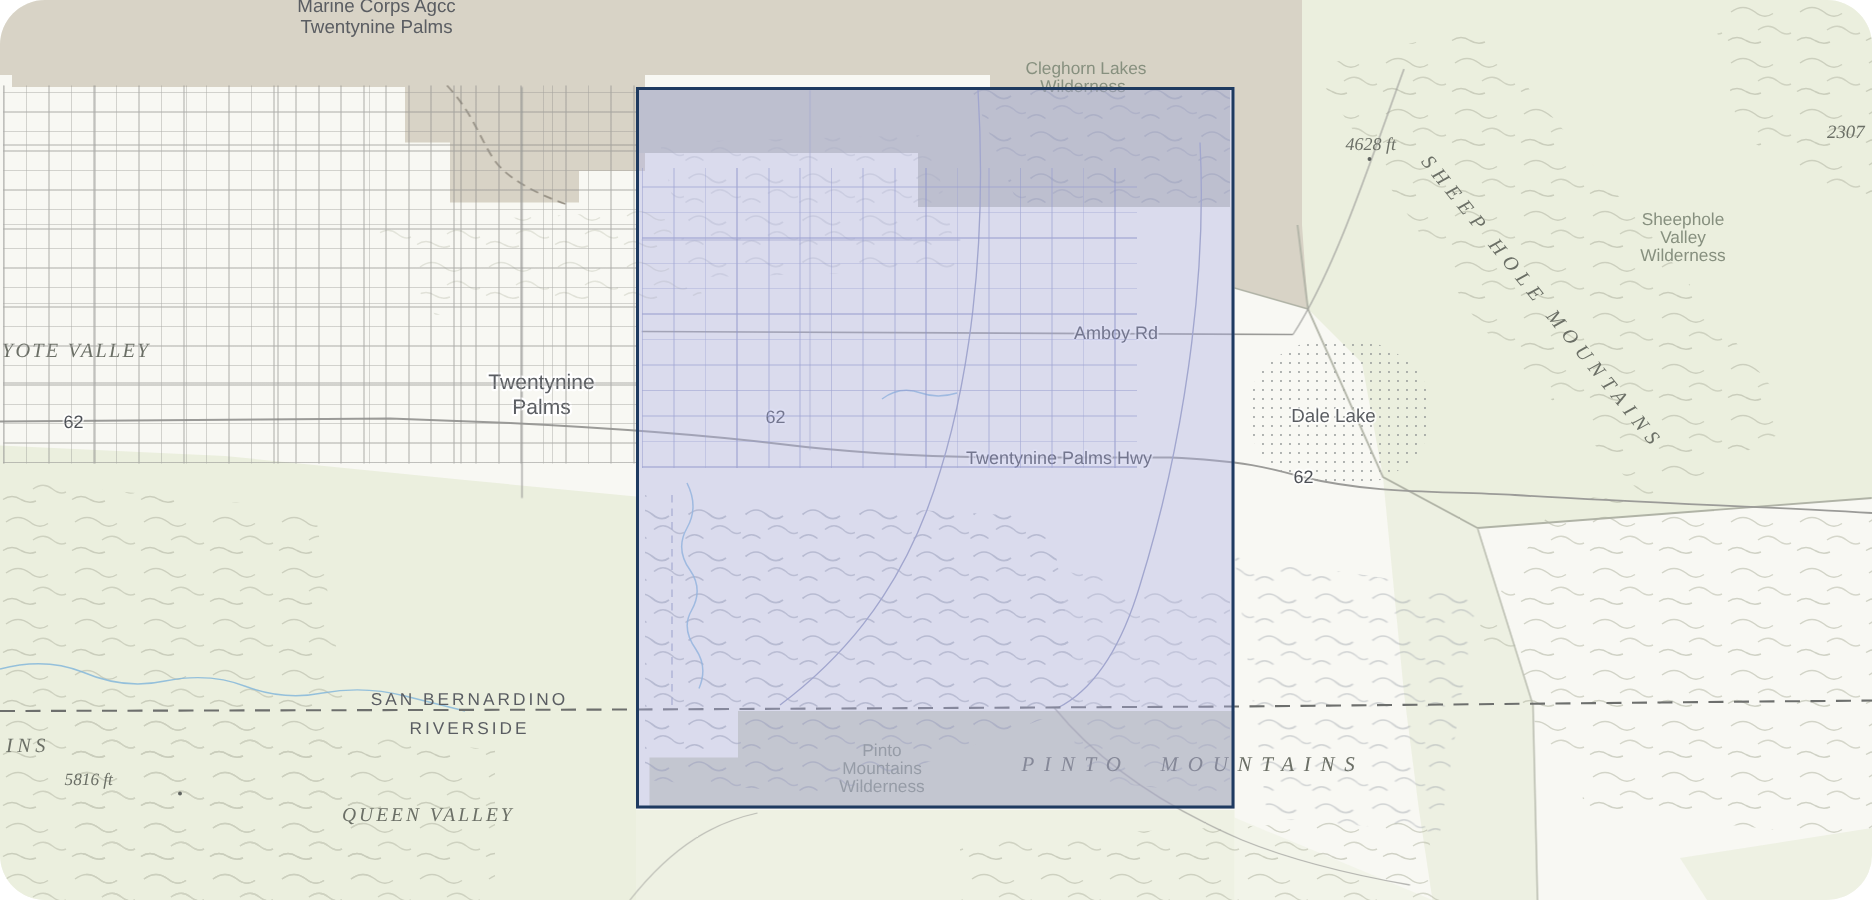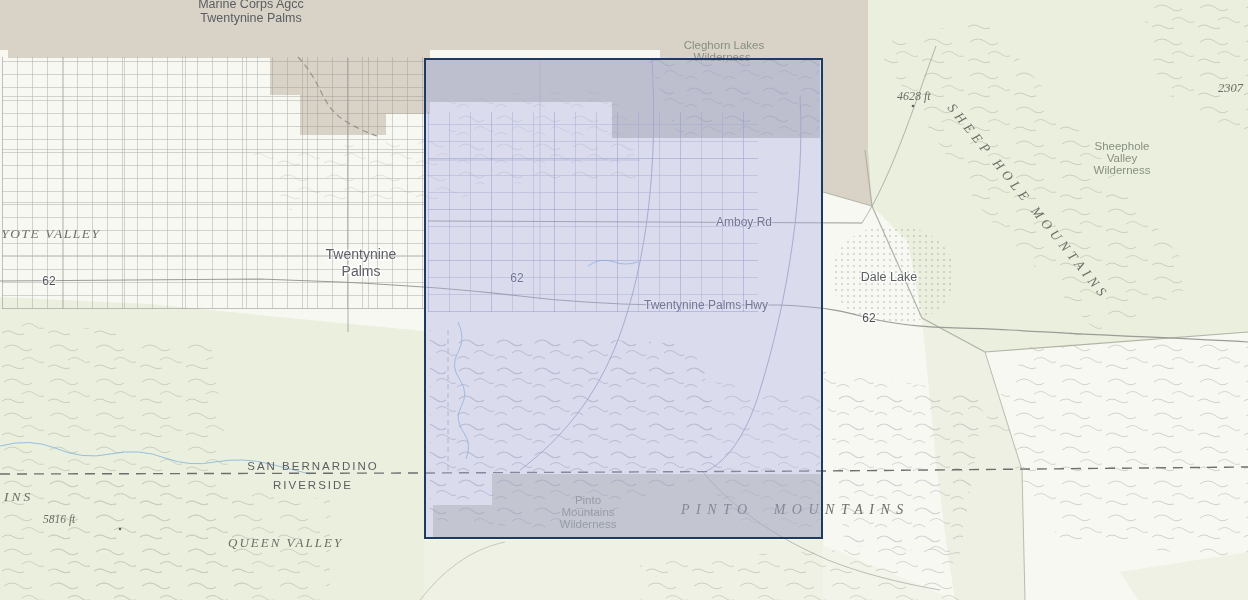--- a/index.html
+++ b/index.html
@@ -1,17 +1,17 @@
 <!DOCTYPE html>
 <html><head>
 <meta charset="utf-8">
 <style>
   html,body{margin:0;padding:0;}
   body{width:1248px;height:600px;overflow:hidden;font-family:"Liberation Sans",sans-serif;}
-  #map{position:relative;width:1248px;height:600px;background:#f8f8f3;overflow:hidden;}
+  #map{position:relative;width:1248px;height:600px;background:#f8f8f3;overflow:hidden;border-radius:30px;}
   #map svg{position:absolute;left:0;top:0;}
   svg text{fill:#5a5d62;}
   .halo{paint-order:stroke;stroke:#ffffff;stroke-width:3px;stroke-linejoin:round;}
   .halo2{paint-order:stroke;stroke:rgba(255,255,255,.65);stroke-width:2.5px;stroke-linejoin:round;}
   .wild{font-size:11.5px;fill:#87907f;}
   .phys{font-family:"Liberation Serif",serif;font-style:italic;fill:#6b6f66;}
   .road{font-size:12px;fill:#4d5056;}
   .grid-left{position:absolute;left:2px;top:57px;width:422px;height:252px;opacity:.75;
     background:
       repeating-linear-gradient(0deg, rgba(148,148,146,.50) 0 1px, transparent 1px 13px),

